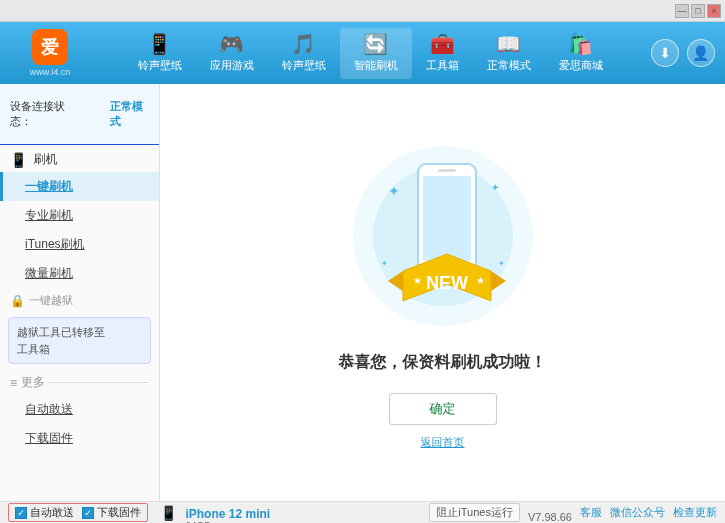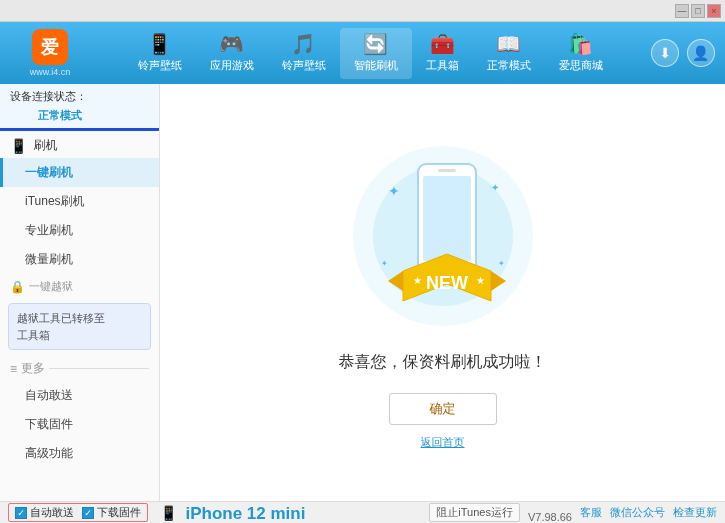--- a/index.html
+++ b/index.html
@@ -108,27 +108,26 @@
     
     .sidebar {
       width: 160px;
       background: #fafafa;
       border-right: 1px solid #e0e0e0;
       overflow-y: auto;
       flex-shrink: 0;
     }
     .status-bar-top {
       background: #f0f8ff;
-      border-bottom: 3px solid #1d4ed8;
-      padding: 5px 10px;
+      border-bottom: 1px solid #1d4ed8;
+      padding: 15px 10px;
       font-size: 11px;
       color: #666;
       display: flex;
       gap: 4px;
-      flex-direction: column;
     }
     .status-label { color: #333; }
     .status-value { color: #2196d0; font-weight: bold; margin-left: 28px; }
 
     .sidebar-section-title {
       display: flex;
       align-items: center;
       padding: 6px 10px 4px 10px;
       font-size: 12px;
       color: #333;
@@ -137,20 +136,21 @@
     .sidebar-section-icon {
       font-size: 14px;
       color: #2196d0;
     }
     .sidebar-item {
       padding: 6px 10px 6px 22px;
       font-size: 12px;
       color: #444;
       cursor: pointer;
       border-left: 3px solid transparent;
+      text-decoration: underline;
     }
     .sidebar-item.active {
       background: #e0f0fa;
       border-left: 3px solid #2196d0;
       color: #2196d0;
       font-weight: bold;
     }
     .sidebar-disabled {
       display: flex;
       align-items: center;
@@ -198,29 +198,29 @@
       display: flex;
       align-items: center;
       justify-content: center;
       margin-bottom: 16px;
     }
 
     .success-text {
       font-size: 16px;
       color: #333;
       margin-bottom: 20px;
-      font-weight: normal;
+      font-weight: bold;
     }
 
     .confirm-btn {
       background: white;
       border: 1px solid #ccc;
       padding: 6px 40px;
       font-size: 13px;
-      color: #a16207;
+      color: #15803d;
       cursor: pointer;
       border-radius: 3px;
       margin-bottom: 10px;
     }
 
     .return-link {
       font-size: 11px;
       color: #2196d0;
       cursor: pointer;
       text-decoration: underline;
@@ -260,21 +260,21 @@
       display: flex; align-items: center; justify-content: center;
       color: white;
       font-size: 9px;
     }
     .device-info {
       display: flex;
       flex-direction: column;
       margin-left: 4px;
     }
     .device-name {
-      font-size: 17px;
+      font-size: 12px;
       font-weight: bold;
       color: #2196d0;
       display: flex;
       align-items: center;
       gap: 4px;
       margin-top: 24px;
     }
     .device-detail { font-size: 10px; color: #666; text-decoration: underline; }
 
     .bottom-right {
@@ -358,42 +358,41 @@
       <span class="status-label">设备连接状态：</span>
       <span class="status-value">正常模式</span>
     </div>
 
     <div class="sidebar-section-title">
       <span class="sidebar-section-icon">📱</span>
       <span>刷机</span>
     </div>
 
     <div class="sidebar-item active">一键刷机</div>
+    <div class="sidebar-item">专业刷机</div>
     <div class="sidebar-item">iTunes刷机</div>
-    <div class="sidebar-item">专业刷机</div>
     <div class="sidebar-item">微量刷机</div>
 
     <div class="sidebar-disabled">
       <span class="sidebar-disabled-icon">🔒</span>
       <span>一键越狱</span>
     </div>
 
     <div class="sidebar-jailbreak">
       <span>越狱工具已转移至<br>工具箱</span>
     </div>
 
     <div class="sidebar-section-divider">
       <span>≡</span>
       <span>更多</span>
       <div class="divider-line"></div>
     </div>
 
     <div class="sidebar-item">自动敢送</div>
     <div class="sidebar-item">下载固件</div>
-    <div class="sidebar-item">高级功能</div>
   </div>
 
   <div class="content">
 
     <div class="success-illustration">
       <svg width="200" height="200" viewBox="0 0 200 200">
 
         <circle cx="100" cy="100" r="90" fill="#e0f5fd" opacity="0.5"></circle>
         <circle cx="100" cy="100" r="70" fill="#c8ecf8" opacity="0.6"></circle>
 

